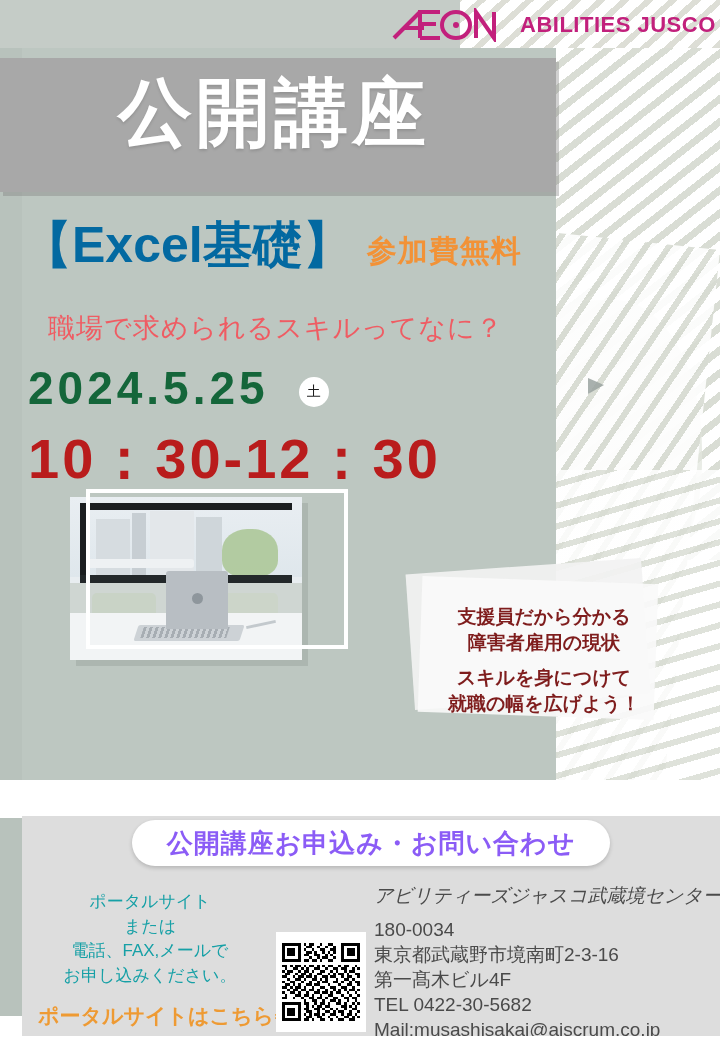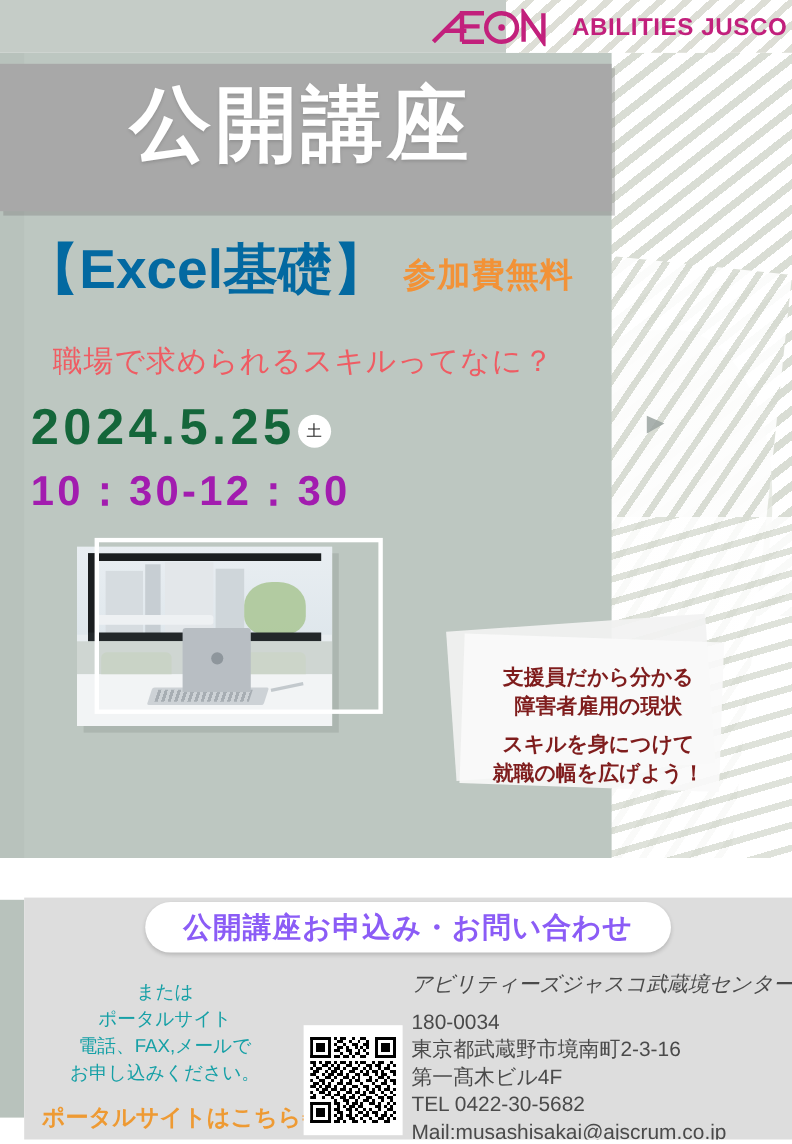--- a/index.html
+++ b/index.html
@@ -151,34 +151,34 @@
     position:absolute;left:48px;top:310px;
     font-size:27px;color:#ef5c63;letter-spacing:1px;
     z-index:5;white-space:nowrap;
   }
 
   
   .datetime{
     position:absolute;left:28px;top:360px;z-index:5;
   }
   .date-row{
-    display:flex;align-items:center;gap:2px;
+    display:flex;align-items:center;gap:30px;
   }
   .date-text{
     font-size:46px;font-weight:bold;color:#14663a;
     letter-spacing:4px;line-height:1.25;white-space:nowrap;
   }
   .day-badge{
     width:30px;height:30px;border-radius:50%;
     background:#ffffff;color:#1d1d1d;
     font-size:14px;display:flex;align-items:center;justify-content:center;
     margin-top:6px;
   }
   .time-text{
-    font-size:38px;font-weight:bold;color:#a21caf;
+    font-size:56px;font-weight:bold;color:#b91c1c;
     letter-spacing:3px;line-height:1.25;margin-top:6px;white-space:nowrap;
   }
 
   
   .photo-wrap{
     position:absolute;left:70px;top:497px;width:232px;height:163px;z-index:5;
   }
   .photo-shadow{
     position:absolute;left:6px;top:6px;width:232px;height:163px;
     background:#9ea7a2;opacity:.55;
@@ -365,22 +365,22 @@
     <span>スキルを身につけて</span><br>
     <span>就職の幅を広げよう！</span>
   </div>
 
 
   <div class="pill">
     <span>公開講座お申込み・お問い合わせ</span>
   </div>
 
   <div class="portal-note">
+    <div>ポータルサイト</div>
     <div>または</div>
-    <div>ポータルサイト</div>
     <div>電話、FAX,メールで</div>
     <div>お申し込みください。</div>
   </div>
   <div class="portal-link">ポータルサイトはこちら⇒</div>
 
   <div class="qr-box">
     <svg width="78" height="88" viewBox="0 0 29 29" shape-rendering="crispEdges" aria-hidden="true">
       <rect width="29" height="29" fill="#ffffff"></rect>
       <g fill="#000000">
         <rect x="0" y="0" width="7" height="1"></rect>

